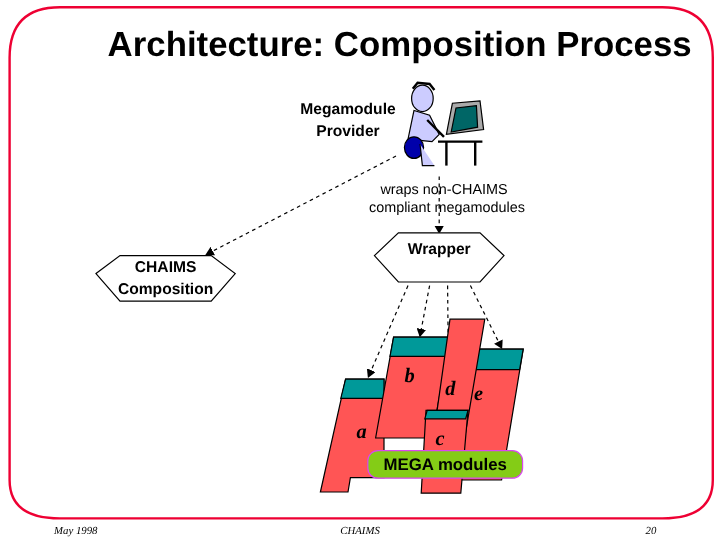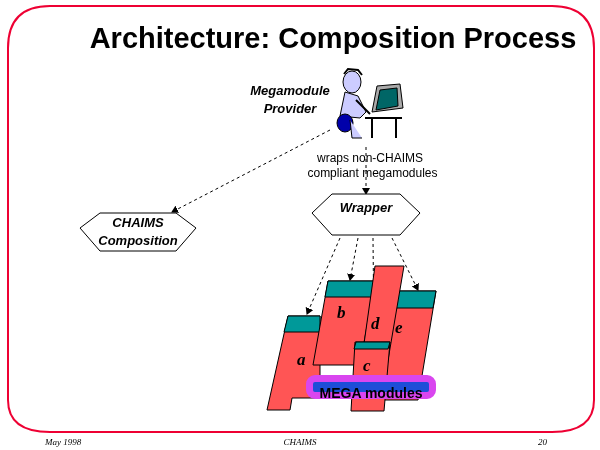--- a/index.html
+++ b/index.html
@@ -1,24 +1,24 @@
 <!DOCTYPE html>
 <html><head>
 <meta charset="utf-8">
 <style>
   html, body { margin: 0; padding: 0; background: #ffffff; }
   body { width: 600px; height: 450px; position: relative; overflow: hidden; font-family: "Liberation Sans", sans-serif; }
   #slide { position: absolute; left: 0; top: 0; width: 600px; height: 450px; }
   .abs { position: absolute; }
   .title { left: 0; width: 600px; top: 22px; text-align: center; font-size: 29px; font-weight: bold; color: #000; margin-left: 33px; }
   .lbl { font-size: 12px; color: #000; text-align: center; line-height: 15px; }
-  .blbl { font-size: 13px; font-weight: bold; color: #000; text-align: center; line-height: 17px; font-style: italic; }
+  .blbl { font-size: 13px; font-weight: bold; color: #000; text-align: center; line-height: 17px; }
   .footer { font-family: "Liberation Serif", serif; font-style: italic; font-size: 9px; color: #000; top: 437px; }
   .modletter { font-family: "Liberation Serif", serif; font-style: italic; font-weight: bold; font-size: 17px; color: #000; }
-  .megabox { left: 306px; top: 375px; width: 130px; height: 24px; background: #1d4ed8; border: 7px solid #d946ef; border-radius: 9px; box-sizing: border-box; font-size: 14px; font-weight: bold; line-height: 22px; text-align: center; }
+  .megabox { left: 306px; top: 375px; width: 130px; height: 24px; background: #84cc16; border: 1px solid #d946ef; border-radius: 9px; box-sizing: border-box; font-size: 14px; font-weight: bold; line-height: 22px; text-align: center; }
 </style>
 </head>
 <body>
 
 <div id="slide">
 
   <svg class="abs" style="left:0;top:0" width="600" height="450">
     <defs>
       <marker id="arr" markerWidth="8" markerHeight="8" refX="6" refY="4" orient="auto" markerUnits="userSpaceOnUse">
         <path d="M0,0 L7,4 L0,8 Z" fill="#000"></path>

